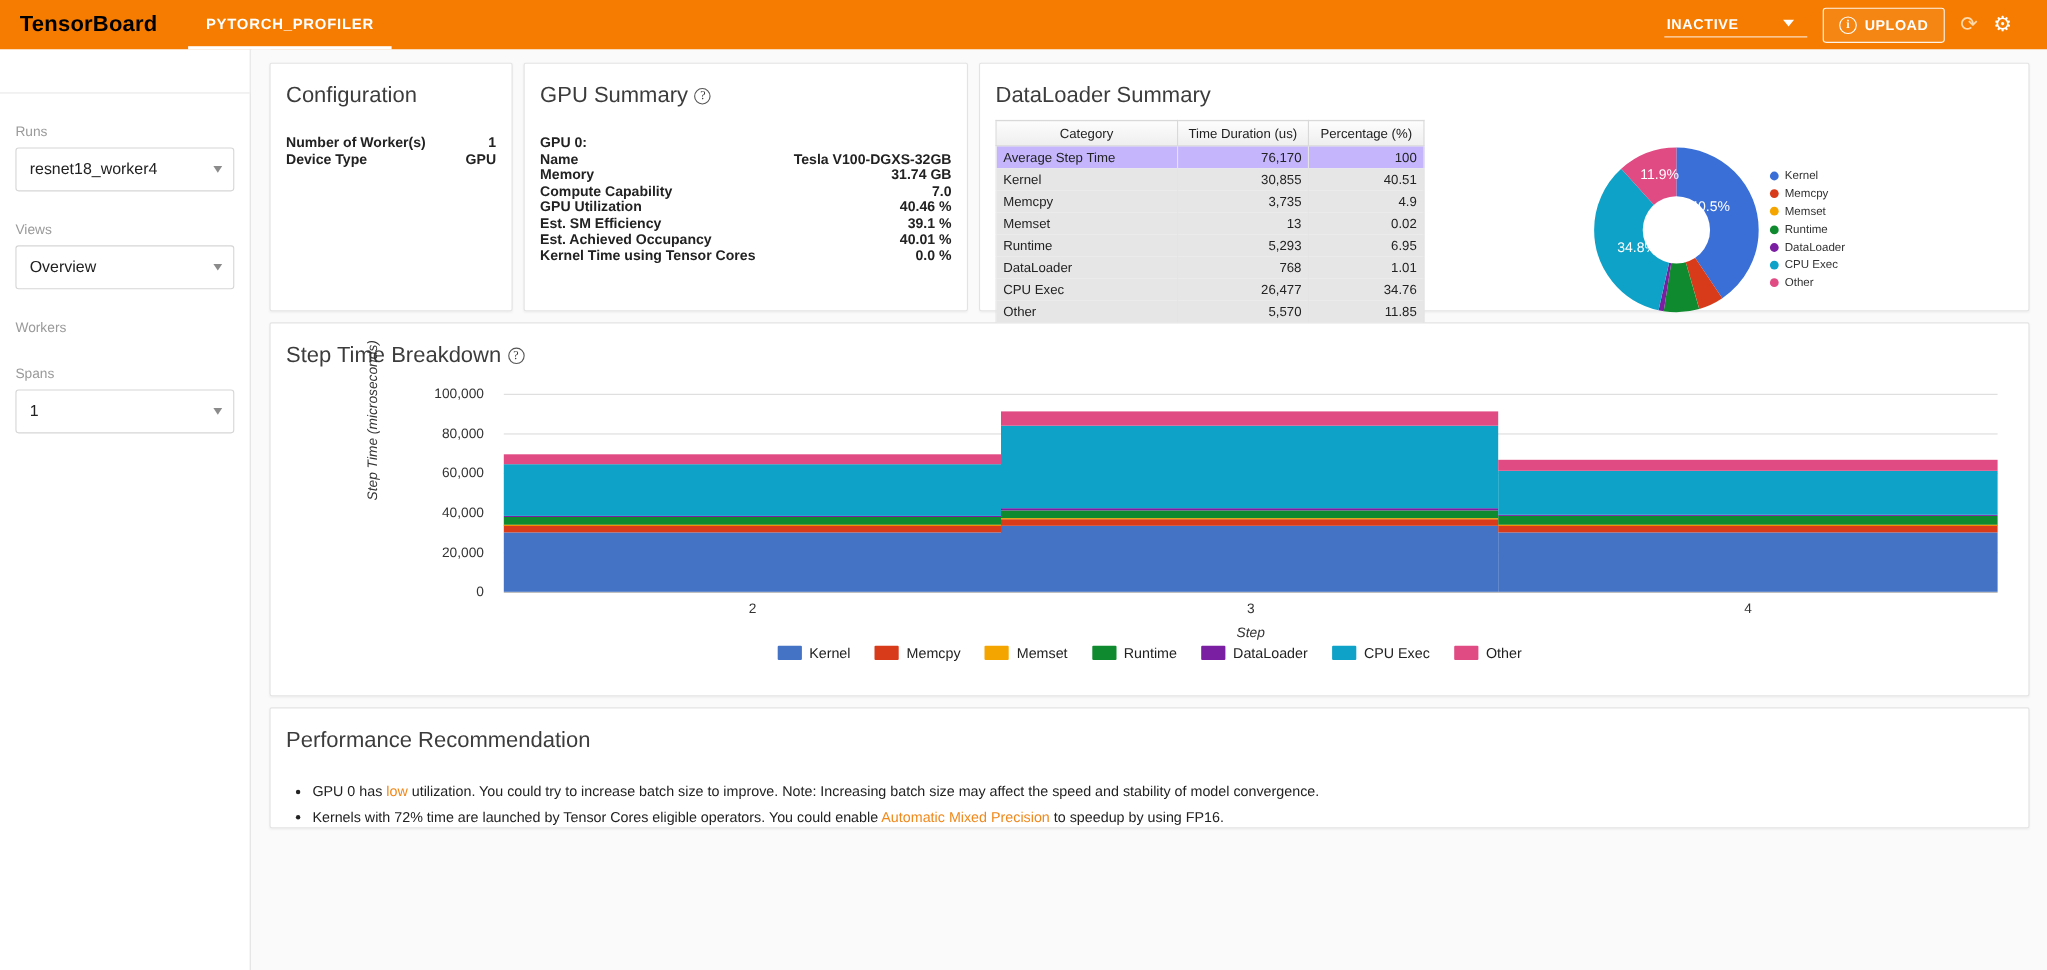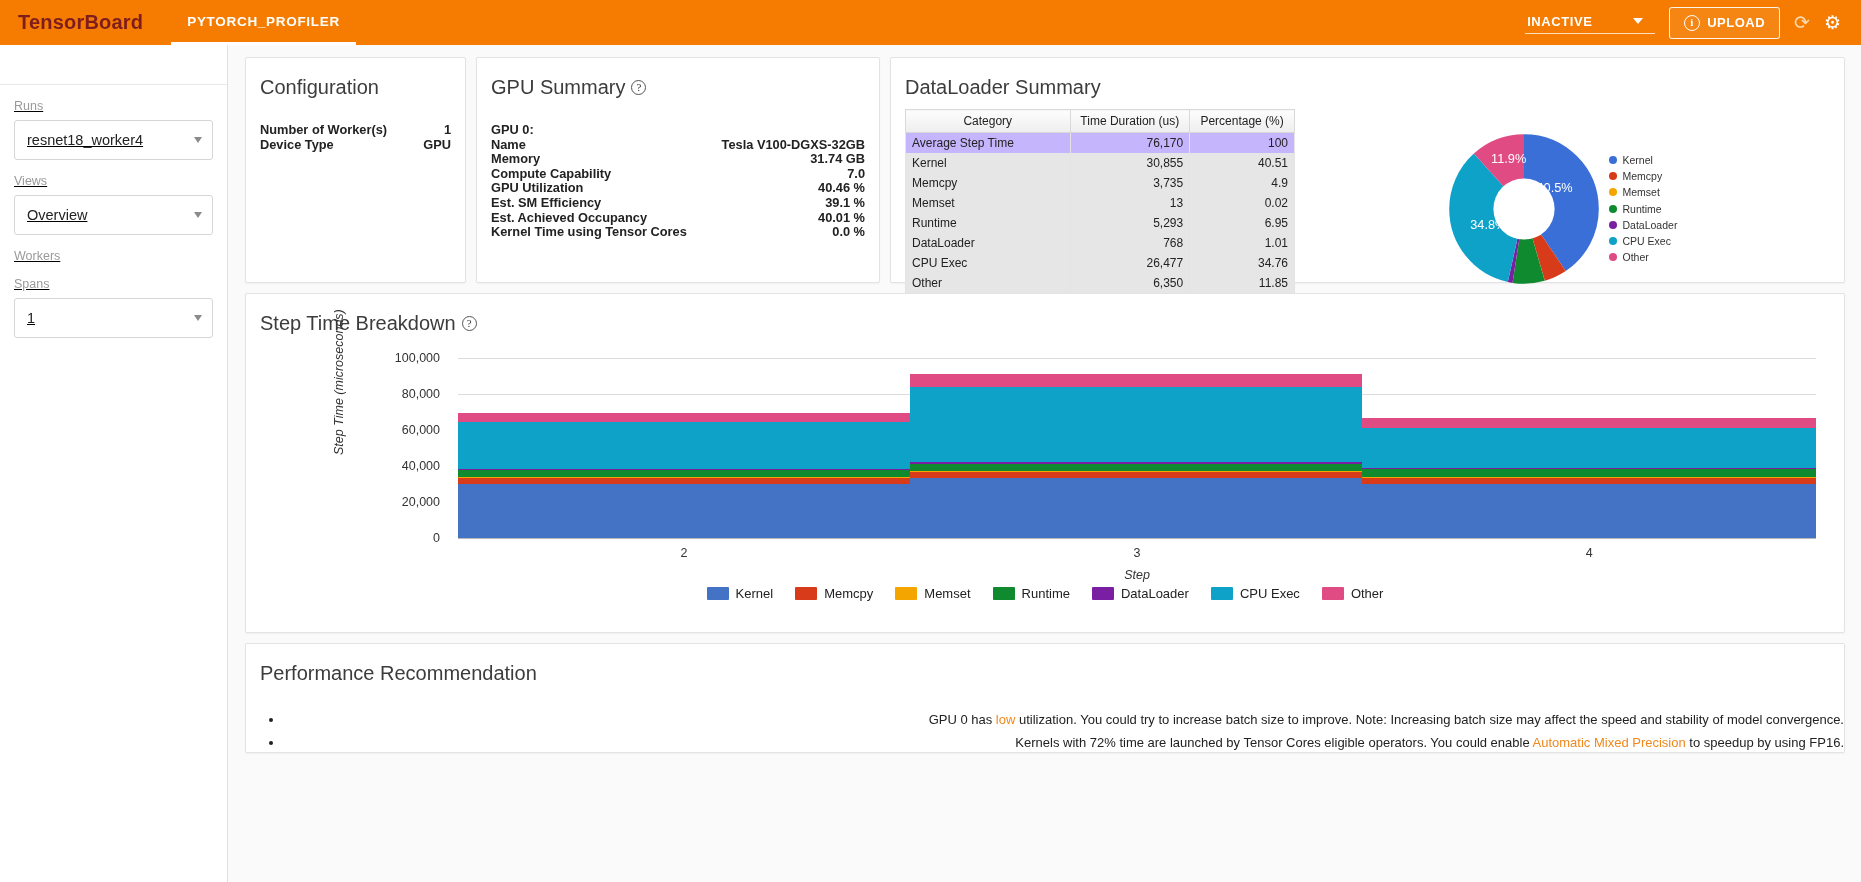--- a/index.html
+++ b/index.html
@@ -9,32 +9,32 @@
     background: #fafafa;
     overflow: hidden;
   }
 
   
   .appbar {
     position: absolute; top: 0; left: 0; width: 1861px; height: 45px;
     background: #f57c00; display: flex; align-items: center;
   }
   .brand {
-    color: #7f1d1d; font-size: 20px; font-weight: bold;
+    color: #000000; font-size: 20px; font-weight: bold;
     margin-left: 18px; letter-spacing: .2px;
   }
   .tabs { display: flex; align-items: stretch; height: 45px; margin-left: 28px; }
   .tab {
     color: #fff; font-size: 13.5px; font-weight: bold; letter-spacing: .7px;
     padding: 0 16px; display: flex; align-items: center;
     border-bottom: 3px solid #ffffff; height: 45px;
   }
   .appbar-right {
     margin-left: auto; display: flex; align-items: center; gap: 14px;
-    padding-right: 20px;
+    padding-right: 32px;
   }
   .inactive-select {
     display: flex; align-items: center; gap: 40px;
     border-bottom: 1px solid rgba(255,255,255,.75);
     padding: 2px 2px 4px 2px; min-width: 130px;
   }
   .inactive-select .txt { color: #fff; font-size: 13px; font-weight: bold; letter-spacing: .6px; }
   .caret {
     width: 0; height: 0; border-left: 5px solid transparent;
     border-right: 5px solid transparent; border-top: 6px solid #fff;
@@ -58,21 +58,21 @@
   .sidebar {
     position: absolute; top: 45px; left: 0; width: 228px; height: 837px;
     background: #fff; border-right: 1px solid #e0e0e0;
   }
   .sidebar-collapse {
     position: absolute; top: 45px; left: 228px; width: 18px; height: 40px;
     display: flex; align-items: center; justify-content: center;
     color: #555; font-size: 17px; background: #fafafa;
   }
   .sidebar-top { height: 40px; border-bottom: 1px solid #e8e8e8; }
-  .field-group { padding: 0 14px; margin-top: 14px; text-decoration: underline; }
+  .field-group { padding: 0 14px; margin-top: 28px; }
   .field-label { font-size: 12.5px; color: #9a9a9a; margin-bottom: 7px; }
   .select-box {
     height: 40px; border: 1px solid #d6d6d6; border-radius: 3px;
     background: #fff; display: flex; align-items: center;
     padding: 0 10px 0 12px; font-size: 14.5px; color: #222;
   }
   .select-box .val { flex: 1; }
   .select-box .arrow {
     width: 0; height: 0; border-left: 4.5px solid transparent;
     border-right: 4.5px solid transparent; border-top: 6px solid #8b8b8b;
@@ -175,21 +175,21 @@
   .chart-legend {
     position: absolute; width: 100%; display: flex; justify-content: center;
     gap: 22px; font-size: 13px; color: #222;
   }
   .chart-legend .li { display: flex; align-items: center; gap: 7px; }
   .swatch { width: 22px; height: 13px; border-radius: 1px; }
 
   
   .perf-card { margin-top: 10px; height: 110px; }
   .perf-list { padding: 24px 0 0 38px; font-size: 13px; color: #222; line-height: 21px; }
-  .perf-list li { margin-bottom: 2px; text-align: right; }
+  .perf-list li { margin-bottom: 2px; }
   .link { color: #f0881b; }
 </style>
 </head>
 <body>
 
 <div class="appbar">
   <div class="brand">TensorBoard</div>
   <div class="tabs">
     <div class="tab">PYTORCH_PROFILER</div>
   </div>
@@ -341,21 +341,21 @@
                 <td class="num">768</td>
                 <td class="num">1.01</td>
               </tr>
               <tr class="even">
                 <td class="cat">CPU Exec</td>
                 <td class="num">26,477</td>
                 <td class="num">34.76</td>
               </tr>
               <tr class="even">
                 <td class="cat">Other</td>
-                <td class="num">6,350</td>
+                <td class="num">5,570</td>
                 <td class="num">11.85</td>
               </tr>
             </tbody>
           </table>
           <div class="table-pager">◀|▶</div>
         </div>
 
         <div class="donut-wrap">
           <svg width="170" height="170" viewBox="0 0 100 100">
 

